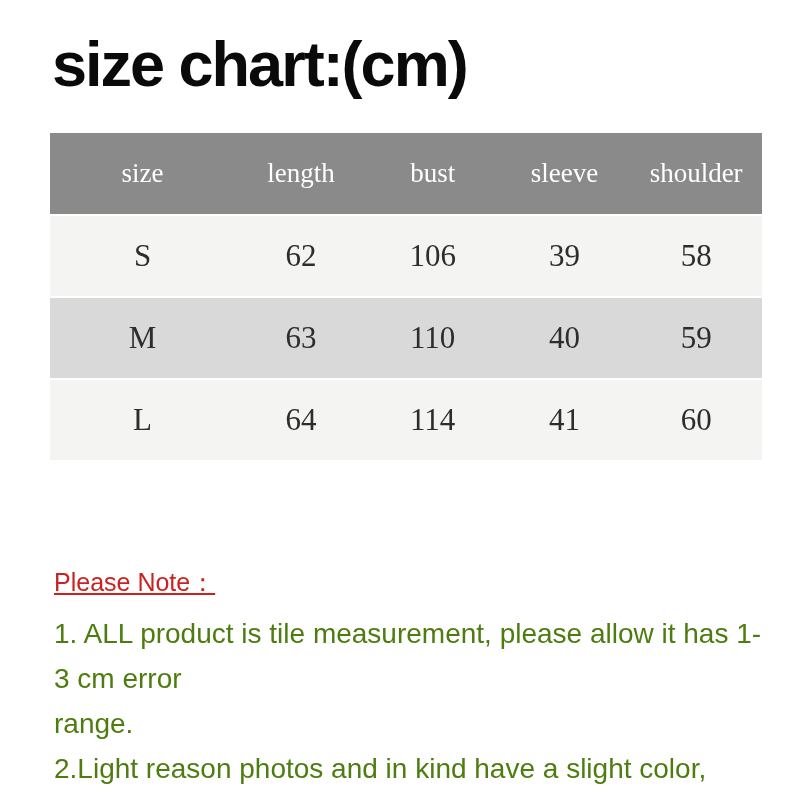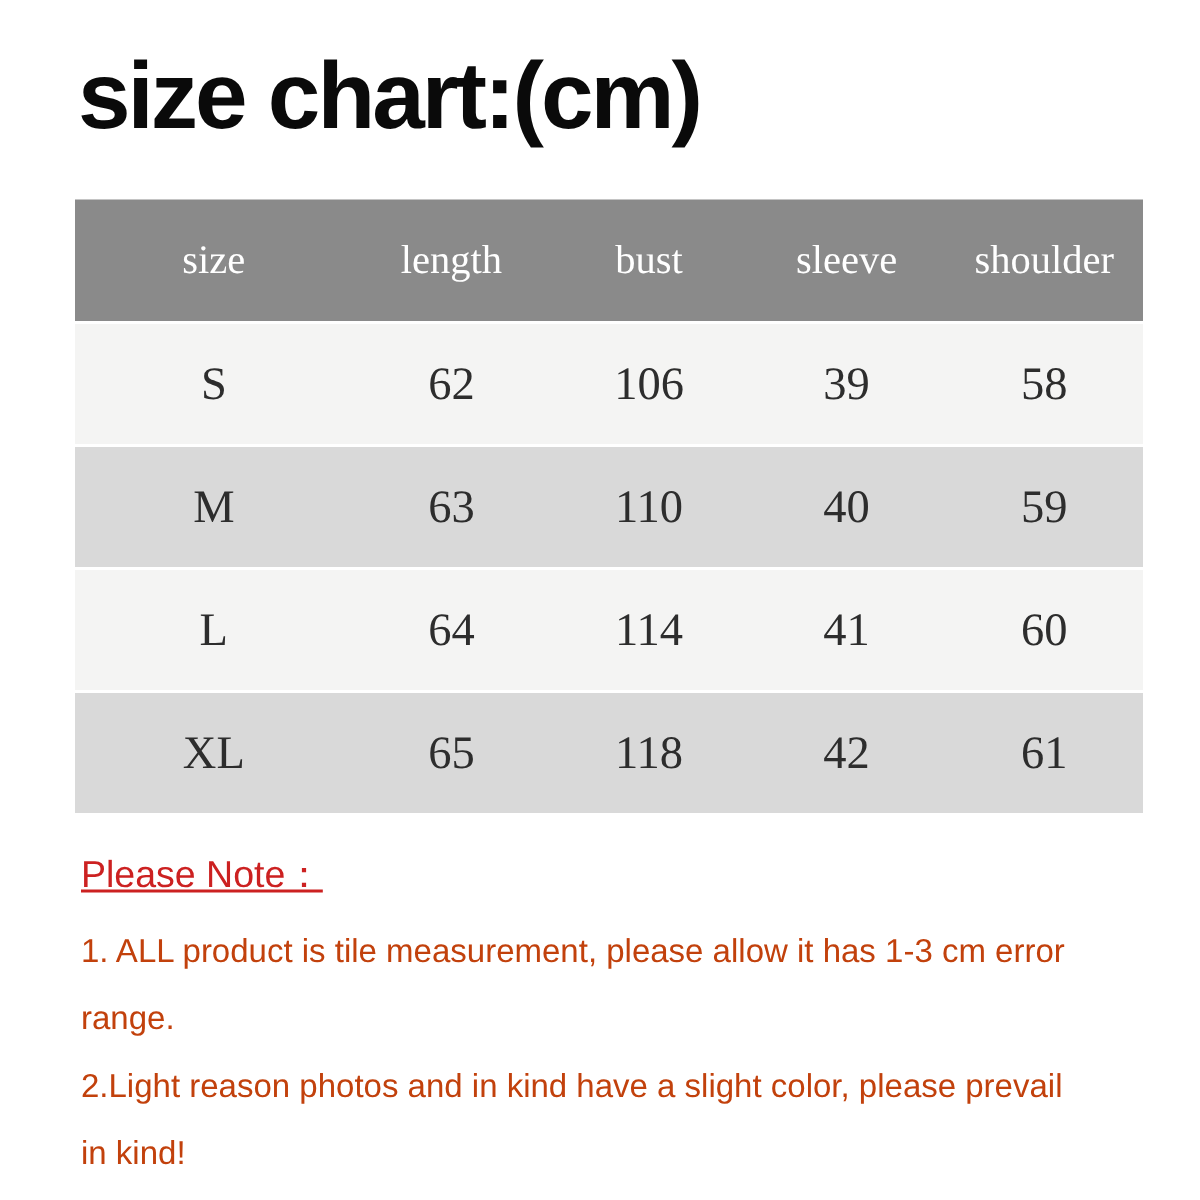--- a/index.html
+++ b/index.html
@@ -57,23 +57,23 @@
     text-decoration: underline;
   }
   .notes {
     position: absolute;
     left: 54px;
     top: 611px;
     width: 720px;
   }
   .note {
     margin: 0;
-    font-size: 22px;
+    font-size: 28px;
     line-height: 45px;
-    color: #c2410c;
+    color: #4d7c0f;
     white-space: pre-line;
   }
 </style>
 </head>
 <body>
 
 <div class="page">
 
   <h1 class="title">size chart:(cm)</h1>
 
@@ -103,27 +103,20 @@
     </div>
 
     <div class="trow tr light">
       <div>L</div>
       <div>64</div>
       <div>114</div>
       <div>41</div>
       <div>60</div>
     </div>
 
-    <div class="trow tr dark">
-      <div>XL</div>
-      <div>65</div>
-      <div>118</div>
-      <div>42</div>
-      <div>61</div>
-    </div>
   </div>
 
   <div class="note-heading">Please Note：</div>
 
   <div class="notes">
     <p class="note">1. ALL product is tile measurement, please allow it has 1-3 cm error
 range.</p>
     <p class="note">2.Light reason photos and in kind have a slight color, please prevail
 in kind!</p>
   </div>

